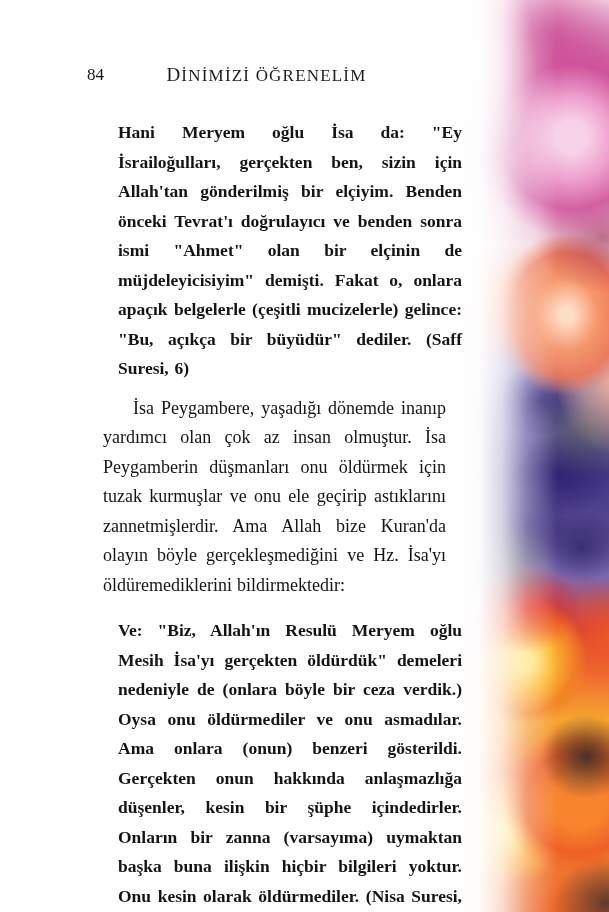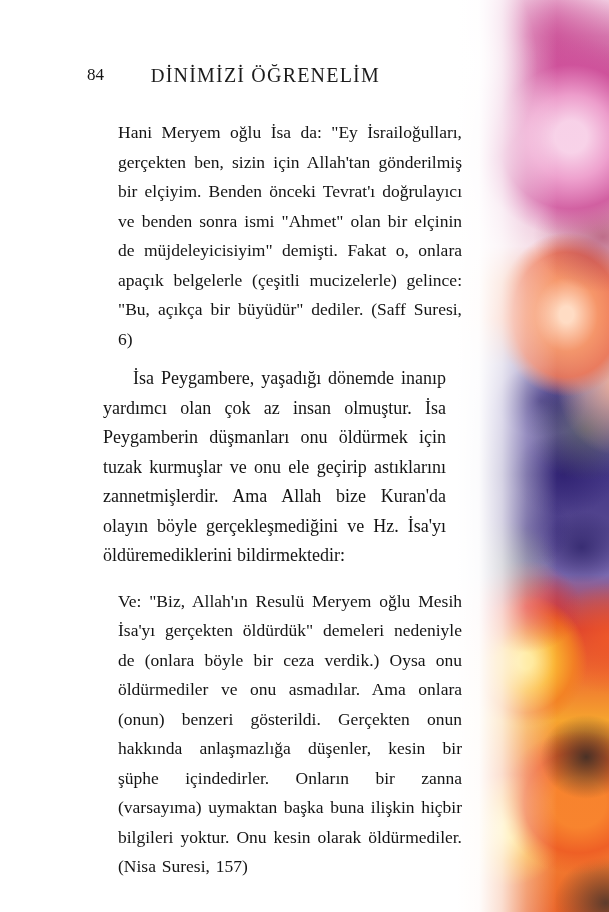--- a/index.html
+++ b/index.html
@@ -69,39 +69,39 @@
     left: 0;
     top: 1px;
     font-size: 17px;
   }
   .running-title {
     position: absolute;
     left: 50%;
     transform: translateX(-54%);
     top: 0;
     display: inline-block;
-    font-size: 20px;
+    font-size: 17px;
     letter-spacing: 1.2px;
     white-space: nowrap;
     color: #1c1c1c;
   }
   .running-title::first-letter { font-size: 19px; }
 
   
   .textcol {
     position: absolute;
     left: 87px;
     top: 104px;
     width: 375px;
   }
   .textcol p { margin: 16px; text-align: justify; }
   p.quote {
     margin: 14px 0 10px 31px;
     width: 344px;
-    font-weight: normal;
+    font-weight: bold;
     font-size: 17.5px;
     line-height: 29.5px;
     word-spacing: 1.5px;
   }
   p.quote + p.body { margin-top: 9px; }
   p.body {
     font-size: 18px;
     line-height: 29.5px;
     text-indent: 30px;
     word-spacing: 0.5px;

